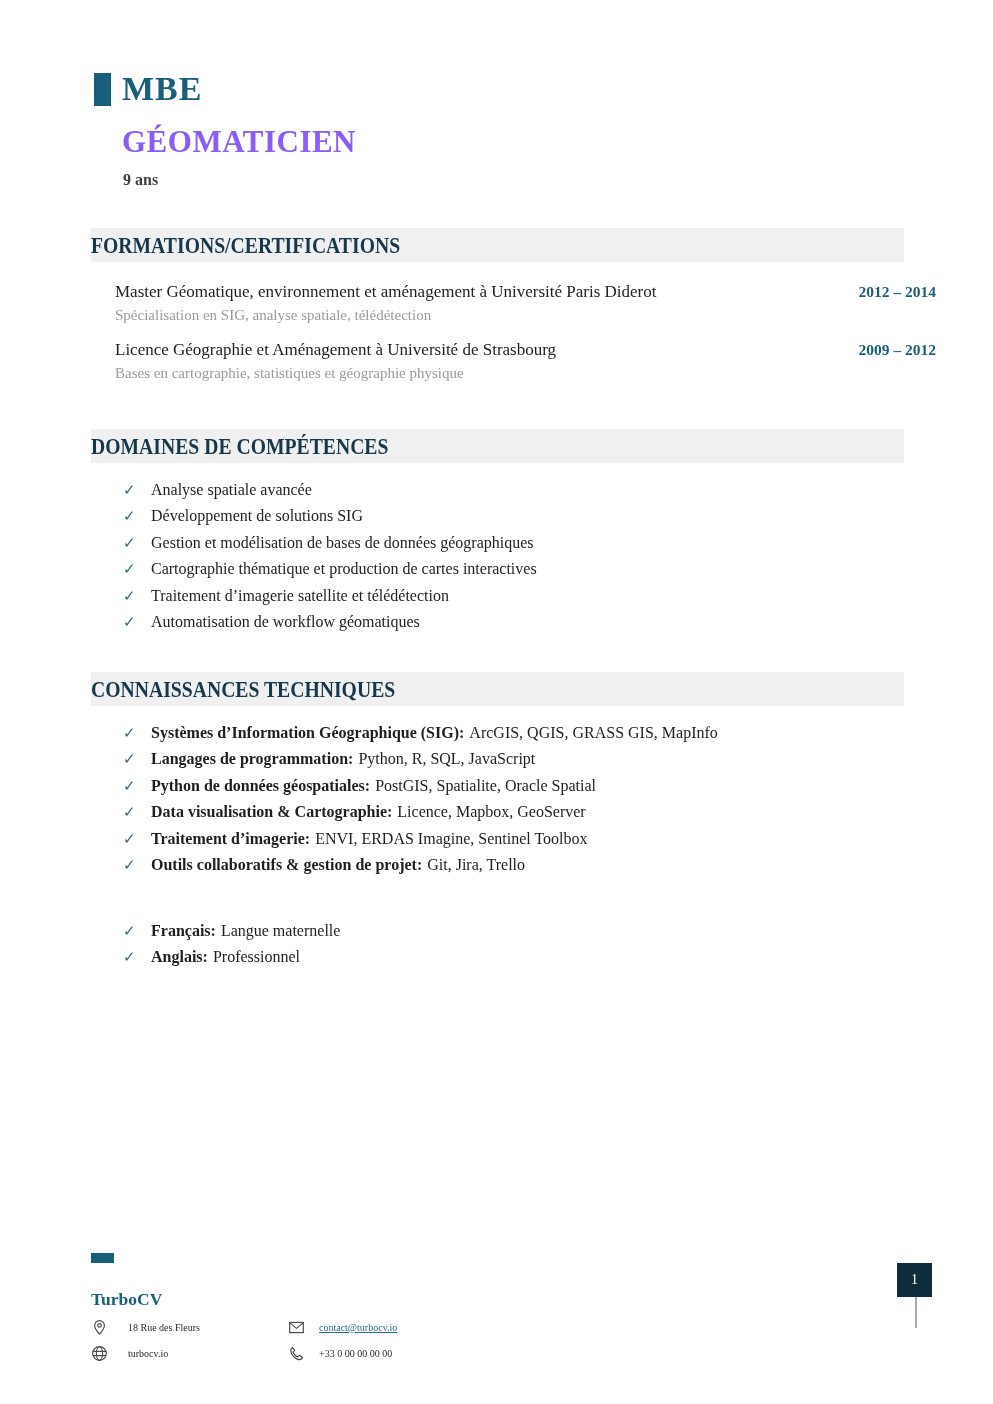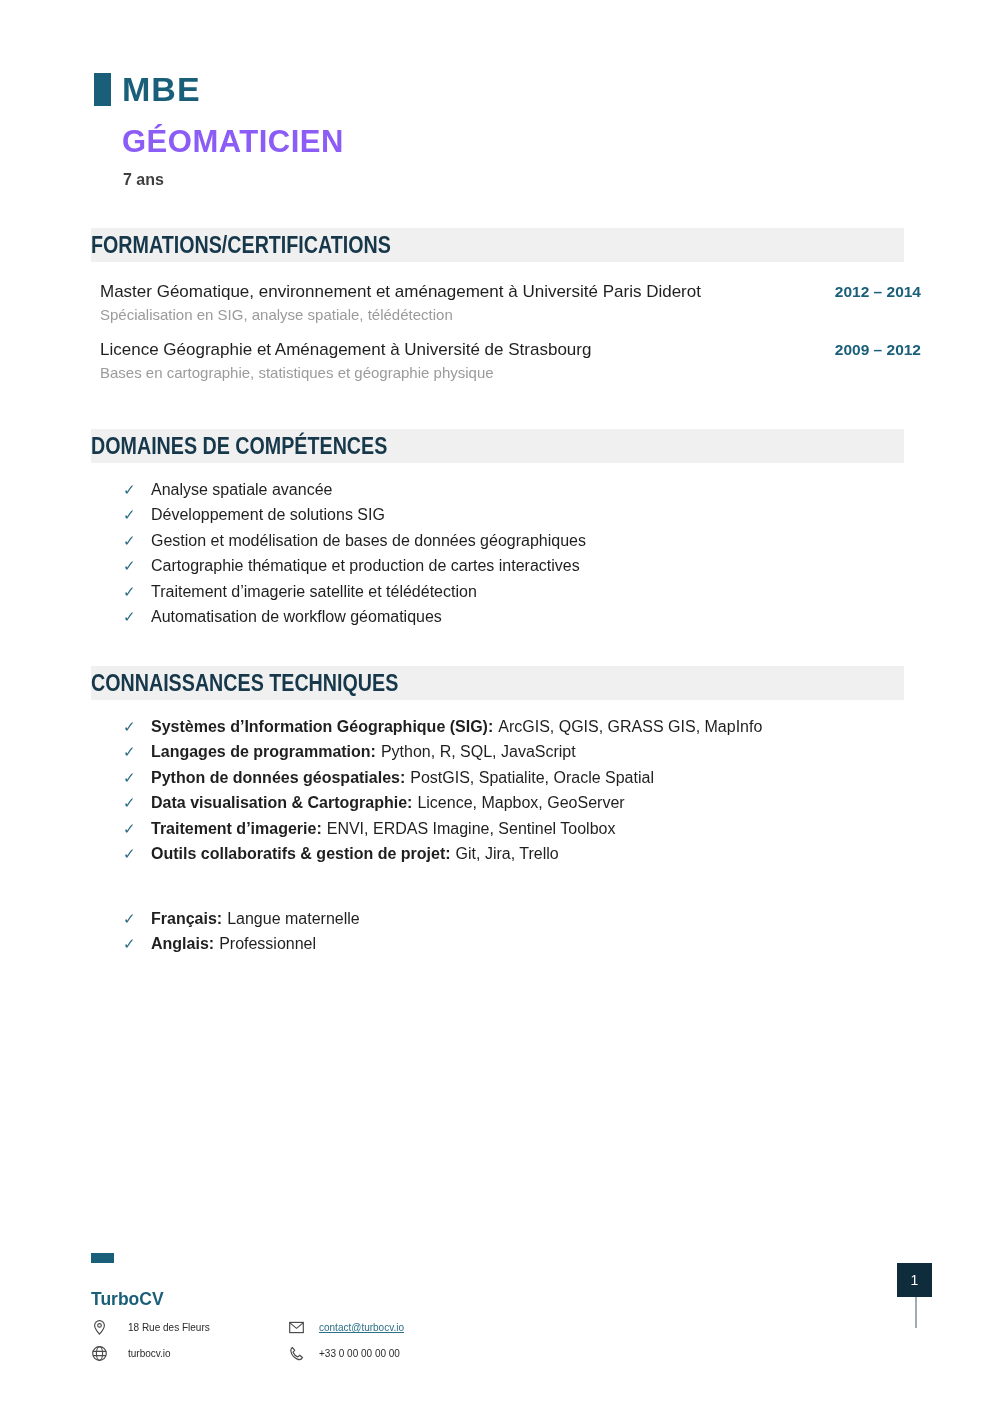--- a/index.html
+++ b/index.html
@@ -1,20 +1,20 @@
 <!DOCTYPE html>
 <html><head>
 <meta charset="utf-8">
 <style>
   * { margin:0; padding:0; box-sizing:border-box; }
   html,body { background:#ffffff; }
   body { font-family:"Liberation Sans", sans-serif; color:#1f1f1f; }
   .page {
     position:relative; width:991px; height:1404px; background:#ffffff;
-    margin:0 auto; overflow:hidden;
+    margin:0 auto; overflow:hidden;font-family:Liberation Serif, serif;
   }
 
   
   .header { padding-top:72px; padding-left:93px; }
   .brand-row { display:flex; align-items:center; }
   .accent-bar { width:17px; height:33px; background:#1a5f7a; margin-right:11px; }
   .initials { font-size:34px; font-weight:bold; color:#1a5f7a; letter-spacing:1px; line-height:1; }
   .job-title { margin-left:28px; margin-top:20px; font-size:31px; font-weight:bold; color:#8b5cf6; letter-spacing:0.5px; line-height:1; }
   .experience { margin-left:29px; margin-top:14px; font-size:16px; font-weight:bold; color:#3f3f3f; line-height:1.1; }
 
@@ -27,21 +27,21 @@
   .sec-head-text {
     font-size:24px; font-weight:bold; color:#16384a; letter-spacing:0;
     transform:scaleX(0.82); transform-origin:left center; white-space:nowrap; line-height:1;
   }
   .sec-formations { margin-top:39px; }
   .sec-domaines { margin-top:46px; }
   .sec-connaissances { margin-top:36px; }
   .sec-langues { margin-top:39px; }
 
   
-  .entries { margin-left:9px; width:821px; }
+  .entries { margin-left:24px; width:821px; }
   .entry-first { margin-top:19px; }
   .entry-next { margin-top:14px; }
   .entry-row { display:flex; justify-content:space-between; align-items:baseline; }
   .entry-title { font-size:17px; color:#1f1f1f; line-height:1.25; }
   .entry-dates { font-size:15.5px; font-weight:bold; color:#1a5f7a; white-space:nowrap; margin-left:20px; }
   .entry-sub { font-size:15px; color:#9b9b9b; margin-top:4px; line-height:1.25; }
 
   
   .check-list { list-style:none; margin-top:14px; }
   .check-list li { display:flex; align-items:baseline; padding-left:32px; line-height:25.5px; font-size:16px; color:#1f1f1f; }
@@ -75,21 +75,21 @@
 <body>
 
 <div class="page">
 
   <div class="header">
     <div class="brand-row">
       <div class="accent-bar"></div>
       <div class="initials">MBE</div>
     </div>
     <div class="job-title">GÉOMATICIEN</div>
-    <div class="experience">7 ans</div>
+    <div class="experience">9 ans</div>
   </div>
 
   <div class="content">
 
     <div class="sec-formations">
       <div class="sec-head">
         <span class="sec-head-text">FORMATIONS/CERTIFICATIONS</span>
       </div>
       <div class="entries">
         <div class="entry-first">

